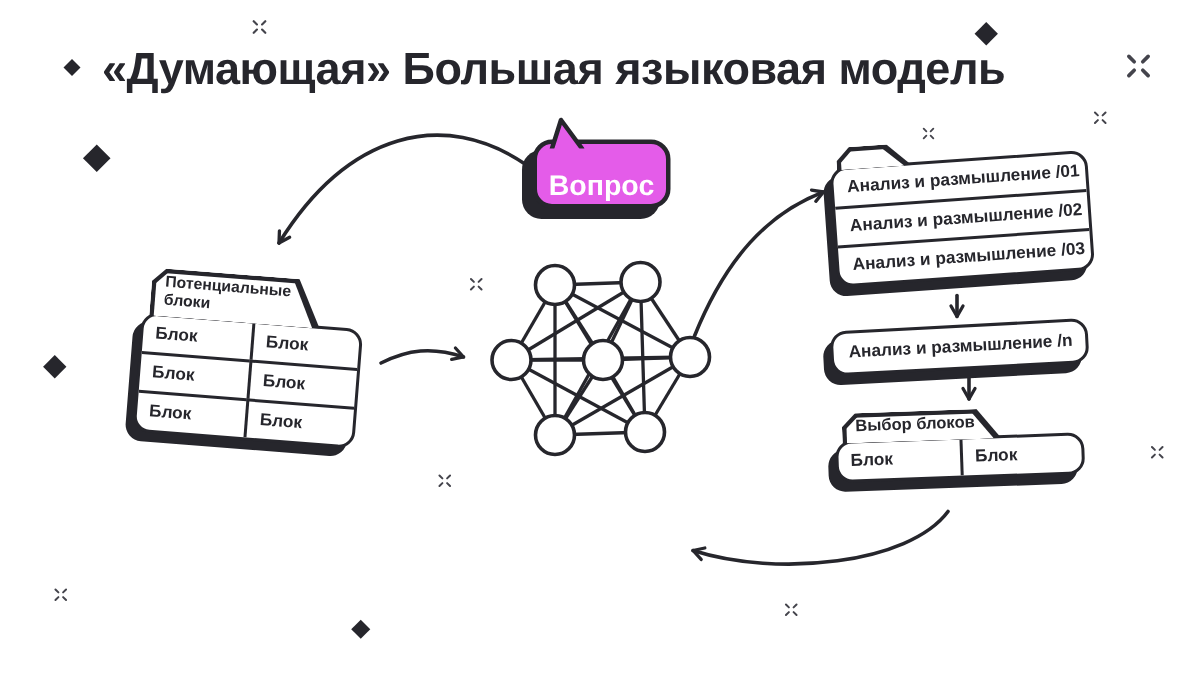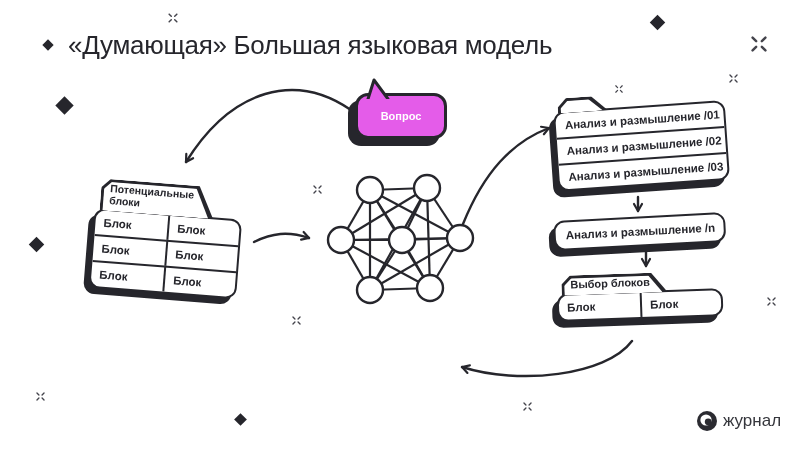--- a/index.html
+++ b/index.html
@@ -7,30 +7,30 @@
     --magenta:#e45ce9;
     --blue:#2b7af0;
   }
   html,body{margin:0;padding:0;background:#fff;}
   .stage{
     position:relative;width:800px;height:450px;background:#fff;overflow:hidden;
     font-family:"Liberation Sans",sans-serif;color:var(--ink);
   }
   .title{
     position:absolute;left:68px;top:30px;margin:0;
-    font-size:26px;font-weight:400;letter-spacing:-0.3px;color:var(--ink);
+    font-size:30px;font-weight:700;letter-spacing:-0.3px;color:var(--ink);
     white-space:nowrap;
   }
   
   .bubble{
     position:absolute;z-index:4;
     border:3px solid var(--ink);border-radius:13px;
     box-shadow:-7px 7px 0 var(--ink);
-    display:flex;align-items:center;justify-content:center;
-    color:#fff;font-weight:700;font-size:11px;
+    display:flex;align-items:flex-end;justify-content:center;
+    color:#fff;font-weight:700;font-size:19px;
   }
   .bubble.question{left:355px;top:93px;width:86px;height:40px;background:var(--magenta);}
   .bubble.answer{left:348px;top:330px;width:84px;height:40px;background:var(--blue);}
   .tail{position:absolute;}
   .tail.q{top:-18px;left:7px;}
   .tail.a{bottom:-16px;right:10px;}
   
   .panel{position:absolute;z-index:3;}
   .folder-left{left:97px;top:178px;width:148px;transform:rotate(4.5deg);transform-origin:top left;}
   .folder-right{left:552px;top:99px;width:172px;transform:rotate(-4deg);transform-origin:top left;}
@@ -208,22 +208,14 @@
   <svg class="sparkle" style="left:35px;top:391px;" width="11" height="11" viewBox="0 0 14 14">
       <path d="M2.5,2.5 L5,5 M11.5,2.5 L9,5 M2.5,11.5 L5,9 M11.5,11.5 L9,9" stroke="#44444c" stroke-width="1.7" stroke-linecap="round"></path>
     </svg>
   <svg class="sparkle" style="left:522px;top:401px;" width="11" height="11" viewBox="0 0 14 14">
       <path d="M2.5,2.5 L5,5 M11.5,2.5 L9,5 M2.5,11.5 L5,9 M11.5,11.5 L9,9" stroke="#44444c" stroke-width="1.7" stroke-linecap="round"></path>
     </svg>
   <svg class="sparkle" style="left:766px;top:296px;" width="11" height="11" viewBox="0 0 14 14">
       <path d="M2.5,2.5 L5,5 M11.5,2.5 L9,5 M2.5,11.5 L5,9 M11.5,11.5 L9,9" stroke="#44444c" stroke-width="1.7" stroke-linecap="round"></path>
     </svg>
 
-  <div class="logo">
-    <svg width="22" height="22" viewBox="0 0 22 22">
-      <circle cx="11" cy="11" r="10" fill="#2b2b31"></circle>
-      <circle cx="10" cy="10" r="5.6" fill="#ffffff"></circle>
-      <circle cx="12.2" cy="11.8" r="3.4" fill="#2b2b31"></circle>
-    </svg>
-    <span class="logo-label">журнал</span>
-  </div>
 
 </div>
 
 </body></html>

